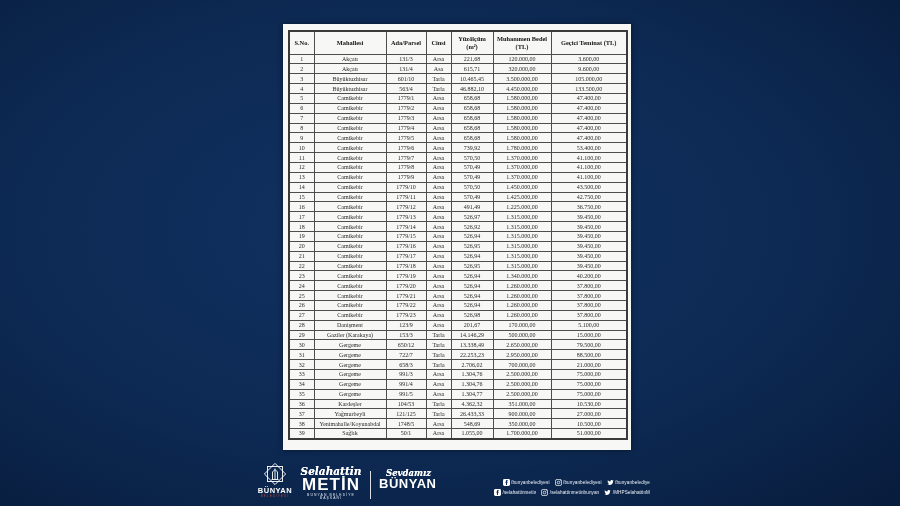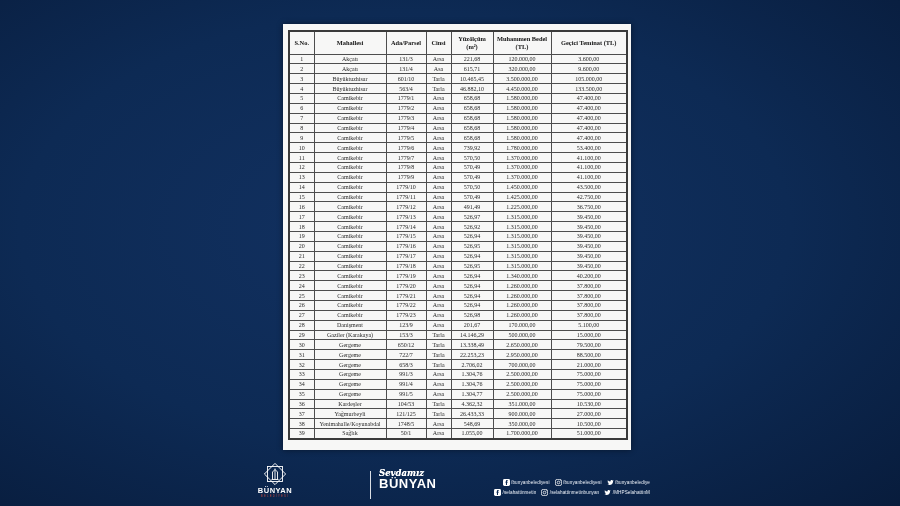--- a/index.html
+++ b/index.html
@@ -58,21 +58,21 @@
   .logo-sub { font-size: 2.8px; color: #c8493f; letter-spacing: 1.2px; line-height: 1; margin-top: .5px; }
 
   .mayor-block { position: absolute; left: 295px; top: 6px; width: 72px; text-align: center; }
   .script { font-family: "DejaVu Serif", serif; font-style: italic; font-weight: bold; }
   .mayor-script { font-size: 10.5px; line-height: 1; display: block; }
   .mayor-name { font-size: 17px; font-weight: bold; letter-spacing: 1px; line-height: 1; display: block; margin-top: -1px; }
   .mayor-title { font-size: 3.4px; letter-spacing: 1.1px; line-height: 1; display: block; margin-top: 1.5px; color: #dfe6f2; }
 
   .footer-divider { position: absolute; left: 370px; top: 11px; width: 1px; height: 28px; background: #ffffff; opacity: .85; }
 
-  .slogan-block { position: absolute; left: 379px; top: 9px; width: 52px; text-align: left; }
+  .slogan-block { position: absolute; left: 379px; top: 9px; width: 52px; text-align: right; }
   .slogan-script { font-size: 8.5px; line-height: 1; display: block; }
   .slogan-name { font-size: 13px; font-weight: bold; letter-spacing: .5px; line-height: 1; display: block; margin-top: -1px; }
   .slogan-script, .mayor-script { text-shadow: 0 0 .5px #fff; }
 
   .social-block { position: absolute; left: 470px; top: 19px; width: 180px; display: flex; flex-direction: column; align-items: flex-end; gap: 2.5px; }
   .social-row { display: flex; gap: 5px; align-items: center; }
   .social-item { display: flex; gap: 1.5px; align-items: center; }
   .sicon { width: 7px; height: 7px; display: inline-flex; }
   .sicon svg { width: 7px; height: 7px; display: block; }
   .shandle { font-size: 4.6px; letter-spacing: .1px; color: #eef2f9; }
@@ -467,20 +467,25 @@
         <rect x="8.5" y="3.5" width="15" height="15" transform="rotate(45 16 11)"></rect>
         <line x1="16" y1="5.5" x2="16" y2="16.5"></line>
         <line x1="12.5" y1="16.5" x2="19.5" y2="16.5"></line>
         <path d="M13.5 16.5 L13.5 9 L16 6.5 L18.5 9 L18.5 16.5"></path>
       </g>
     </svg>
     <div class="logo-title">BÜNYAN</div>
     <div class="logo-sub">BELEDİYESİ</div>
   </div>
 
+  <div class="mayor-block">
+    <span class="script mayor-script">Selahattin</span>
+    <span class="mayor-name">METİN</span>
+    <span class="mayor-title">BÜNYAN BELEDİYE BAŞKANI</span>
+  </div>
 
   <div class="footer-divider"></div>
 
   <div class="slogan-block">
     <span class="script slogan-script">Sevdamız</span>
     <span class="slogan-name">BÜNYAN</span>
   </div>
 
   <div class="social-block">
     <div class="social-row">

